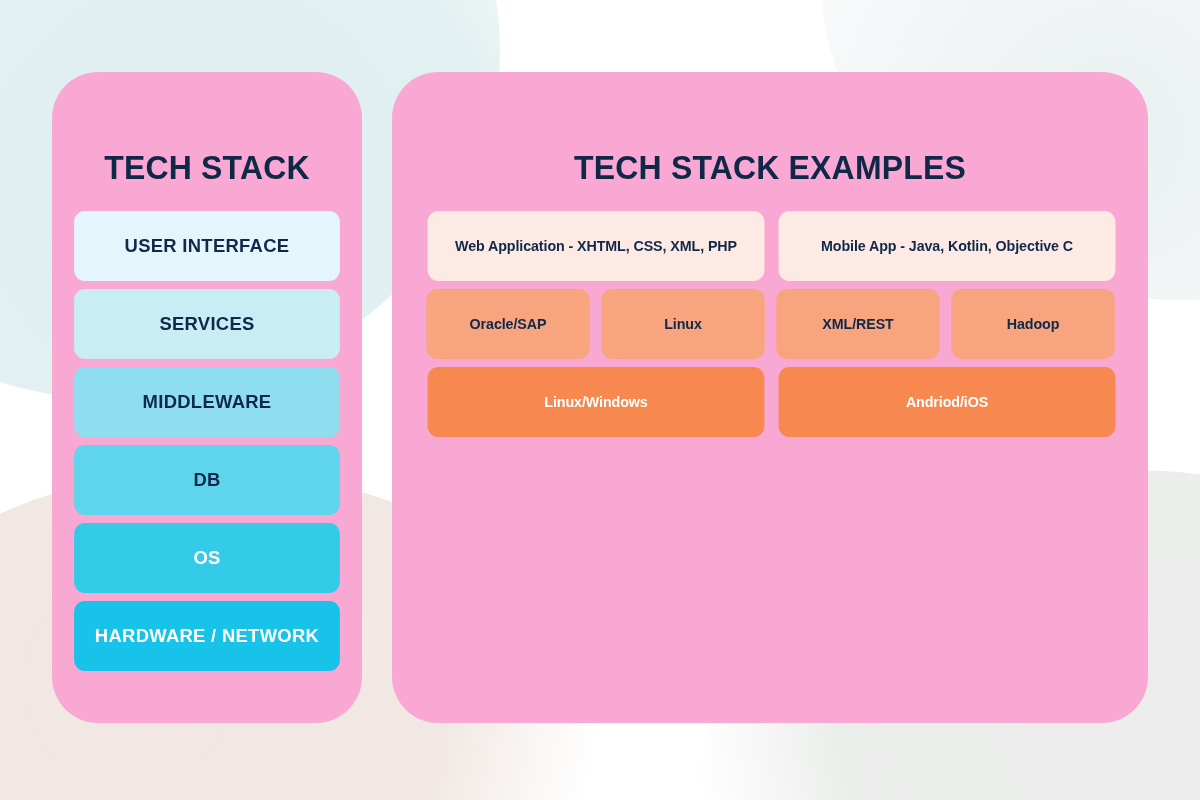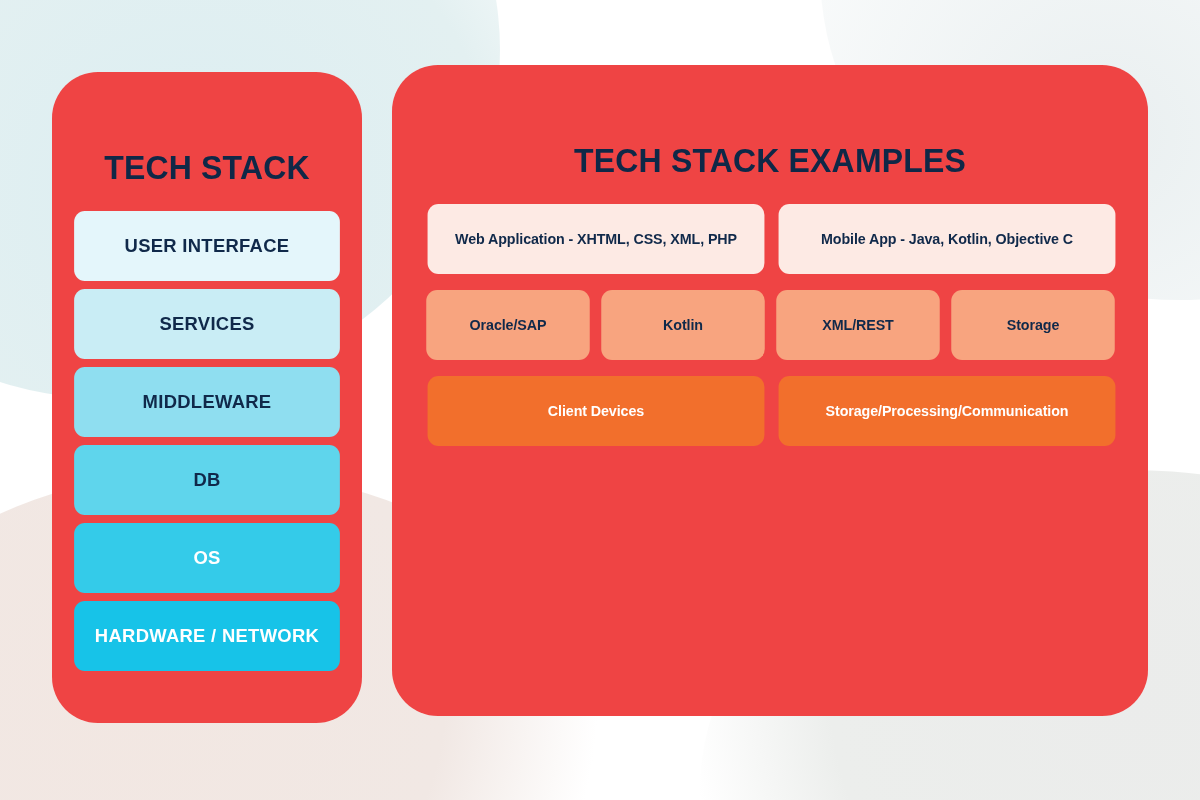--- a/index.html
+++ b/index.html
@@ -47,25 +47,25 @@
     position: absolute;
     left: 820px; top: -360px;
     width: 720px; height: 660px;
     border-radius: 50%;
     background: radial-gradient(circle at 40% 75%, #e9eff0 0%, rgba(238,243,243,0) 72%);
   }
 
   
   .card {
     position: absolute;
-    background: #ef4444;
+    background: #f9a8d4;
     border-radius: 46px;
   }
   #card-left  { left: 52px;  top: 72px; width: 310px; height: 651px; }
-  #card-right { left: 392px; top: 65px; width: 756px; height: 651px; }
+  #card-right { left: 392px; top: 72px; width: 756px; height: 651px; }
 
   .card-title {
     position: absolute;
     left: 0; right: 0;
     text-align: center;
     color: #0f2847;
     font-weight: 700;
     font-size: 34px;
     letter-spacing: 0.2px;
     transform: scaleX(0.94);
@@ -98,21 +98,21 @@
   
   #grid {
     position: absolute;
     left: 33px;
     top: 139px;
     width: 693px;
   }
   .grid-row {
     display: flex;
     gap: 9px;
-    margin-bottom: 16px;
+    margin-bottom: 8px;
     height: 70px;
   }
   .cell {
     border-radius: 11px;
     display: flex;
     align-items: center;
     justify-content: center;
     font-size: 14.5px;
     font-weight: 600;
     letter-spacing: -0.1px;
@@ -167,31 +167,31 @@
         </div>
         <div class="cell w-half" style="background: rgb(253, 234, 228); color: rgb(16, 41, 74);">
           <span>Mobile App - Java, Kotlin, Objective C</span>
         </div>
       </div>
       <div class="grid-row">
         <div class="cell w-quart" style="background: rgb(248, 164, 127); color: rgb(16, 41, 74);">
           <span>Oracle/SAP</span>
         </div>
         <div class="cell w-quart" style="background: rgb(248, 164, 127); color: rgb(16, 41, 74);">
-          <span>Kotlin</span>
+          <span>Linux</span>
         </div>
         <div class="cell w-quart" style="background: rgb(248, 164, 127); color: rgb(16, 41, 74);">
           <span>XML/REST</span>
         </div>
         <div class="cell w-quart" style="background: rgb(248, 164, 127); color: rgb(16, 41, 74);">
-          <span>Storage</span>
+          <span>Hadoop</span>
         </div>
       </div>
       <div class="grid-row">
-        <div class="cell w-half" style="background: rgb(242, 111, 44); color: rgb(255, 255, 255);">
-          <span>Client Devices</span>
+        <div class="cell w-half" style="background: rgb(247, 136, 79); color: rgb(255, 255, 255);">
+          <span>Linux/Windows</span>
         </div>
-        <div class="cell w-half" style="background: rgb(242, 111, 44); color: rgb(255, 255, 255);">
-          <span>Storage/Processing/Communication</span>
+        <div class="cell w-half" style="background: rgb(247, 136, 79); color: rgb(255, 255, 255);">
+          <span>Andriod/iOS</span>
         </div>
       </div>
     </div>
 </div>
 
 </body></html>

